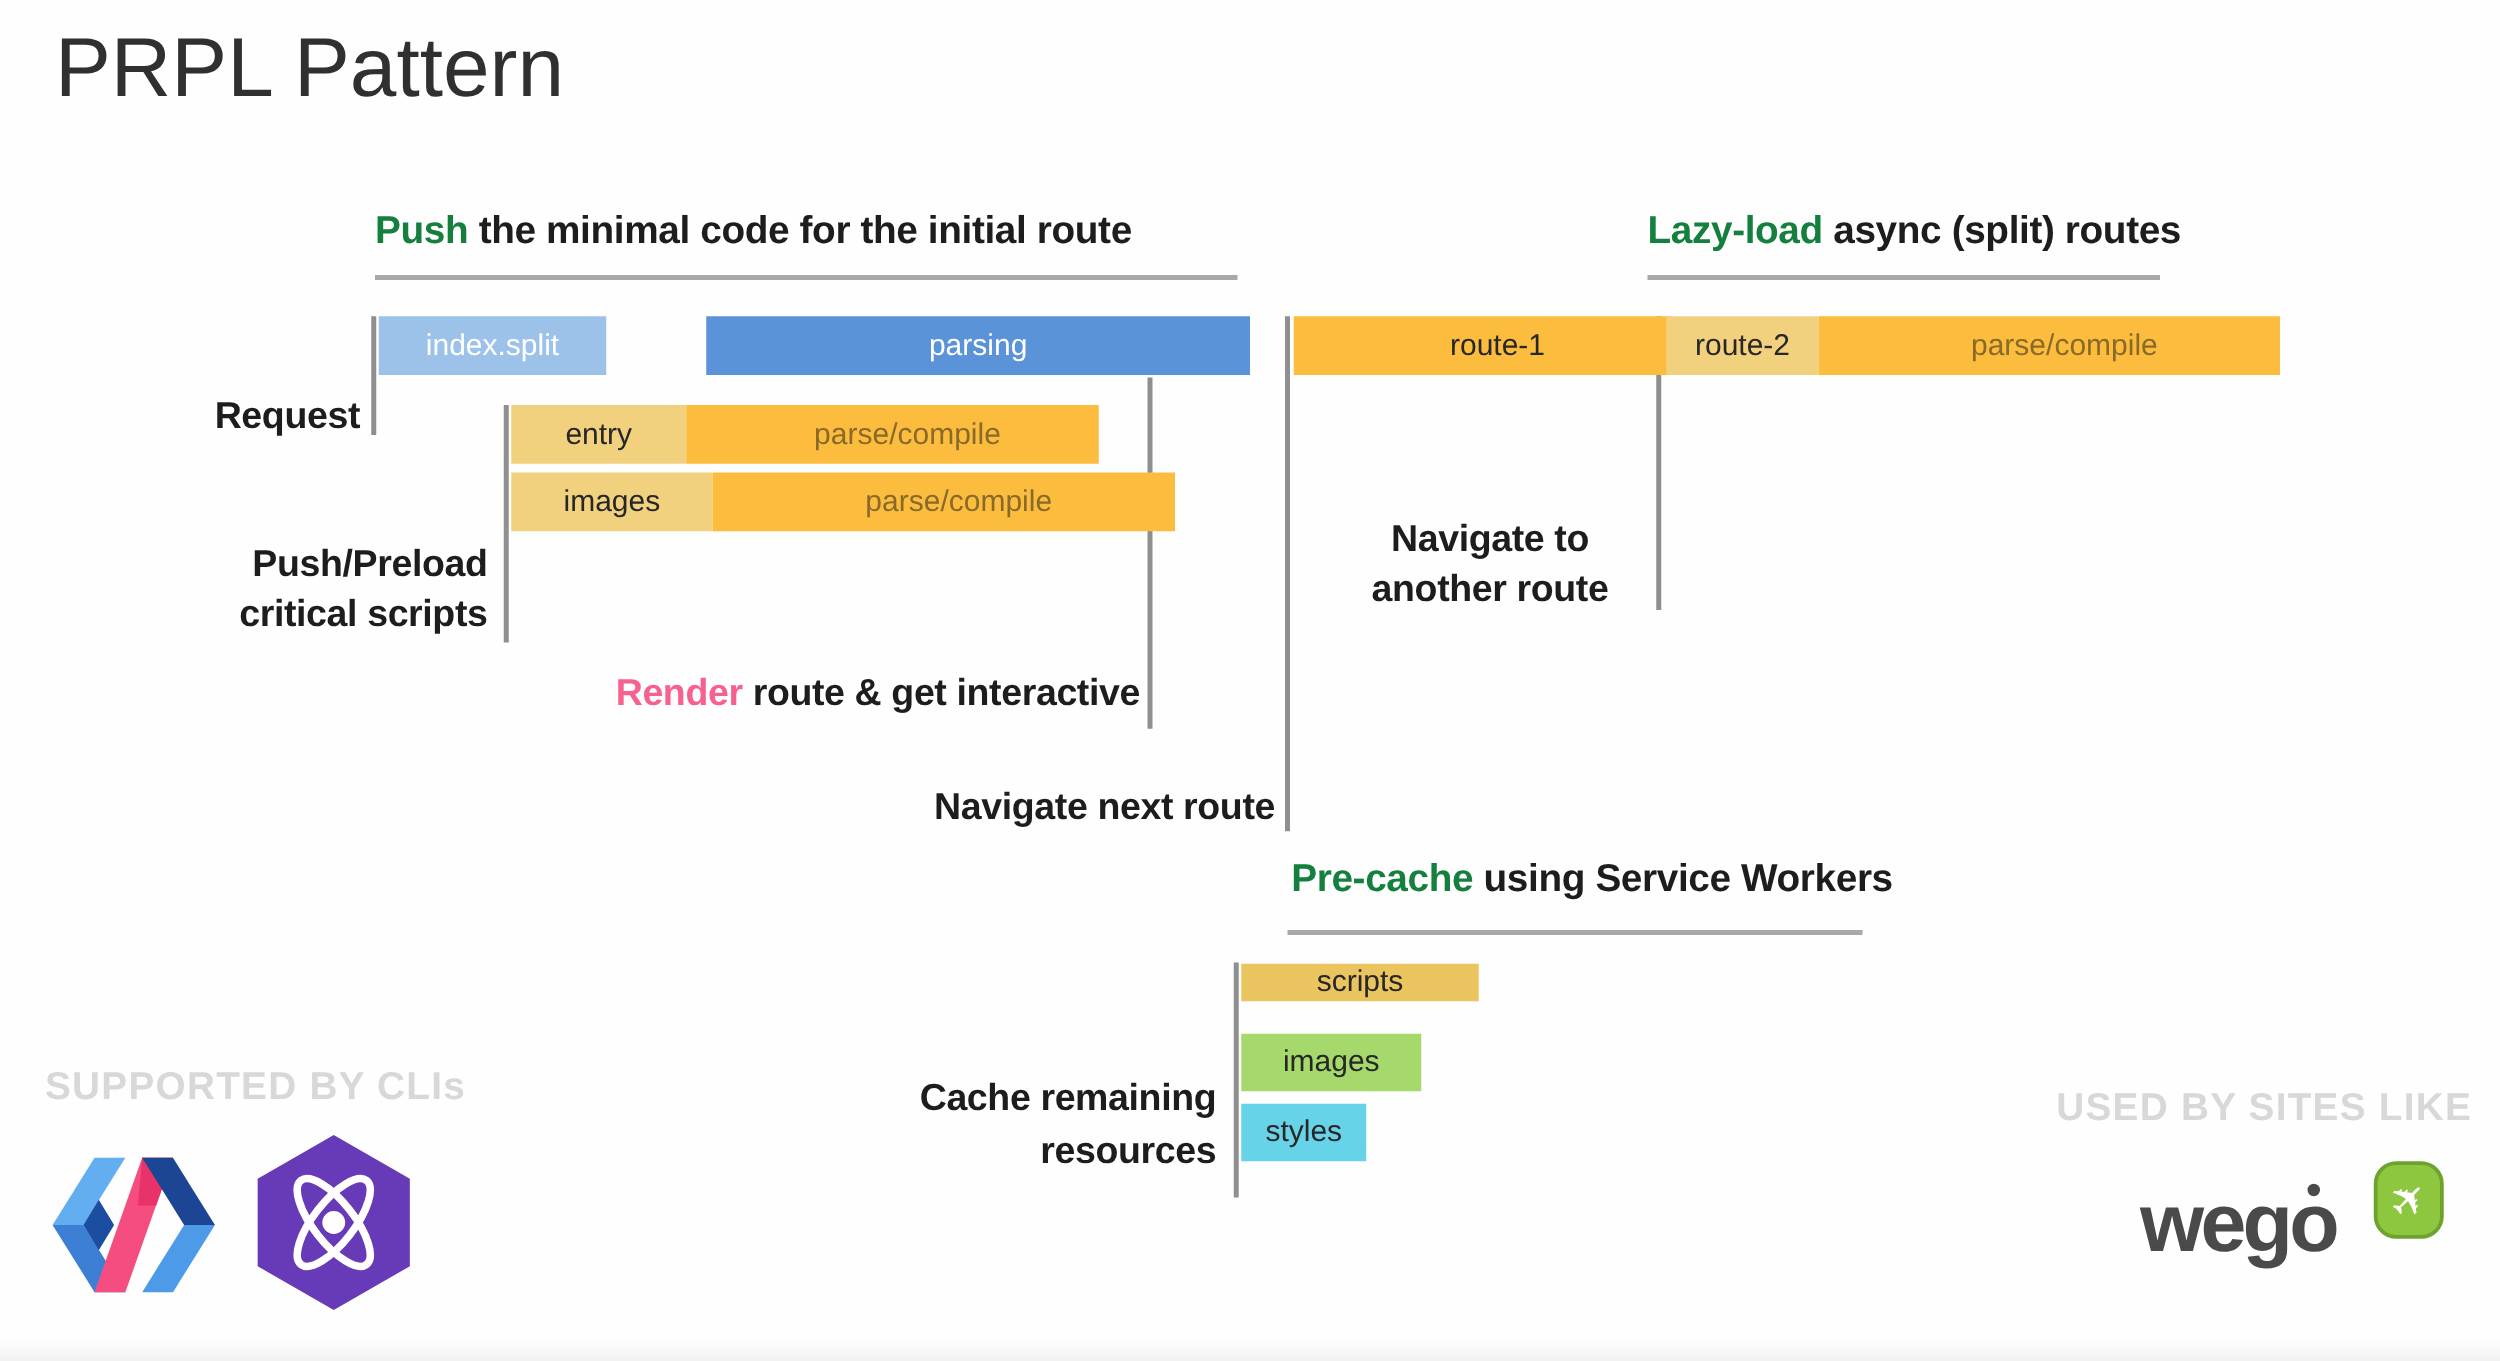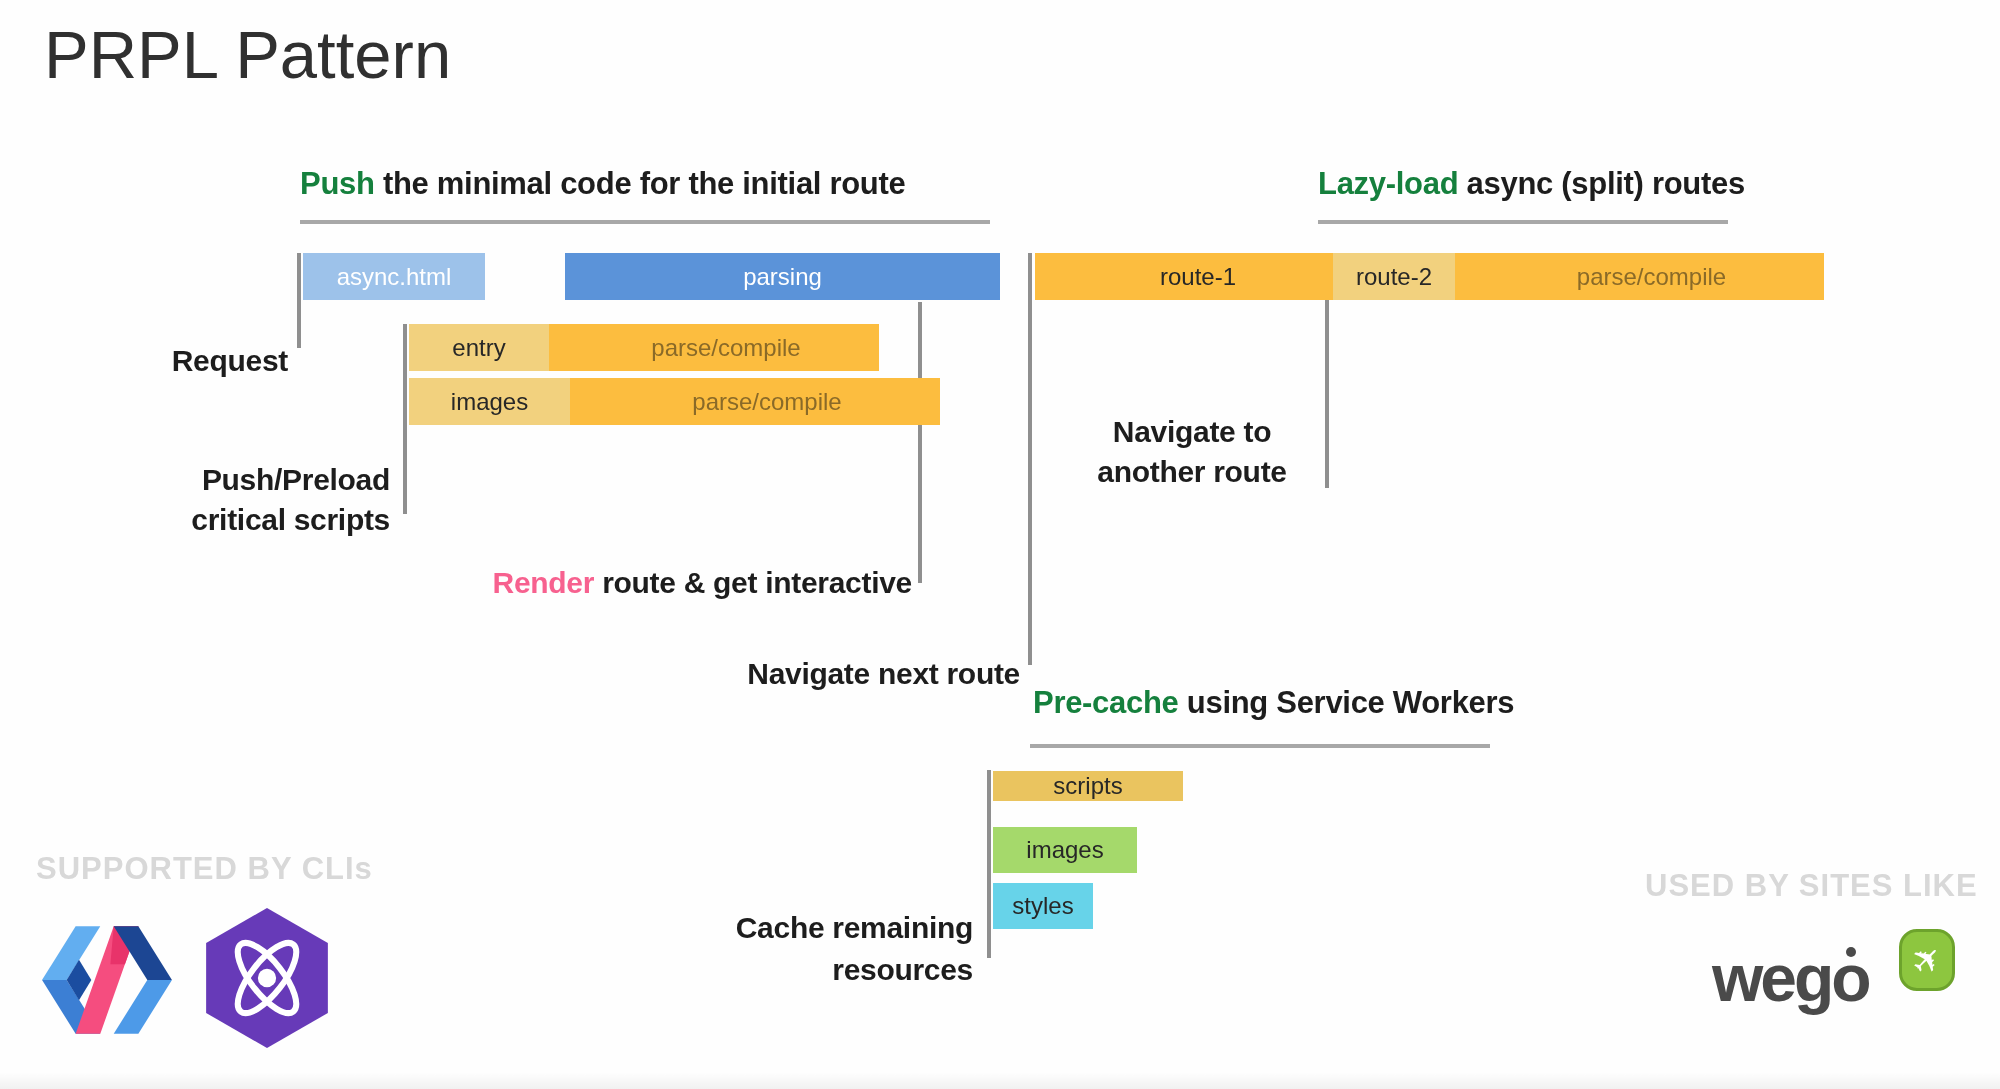--- a/index.html
+++ b/index.html
@@ -26,21 +26,21 @@
   .bar.parse-text{color:#8a6a28;}
   .blue-light{background:#9dc2ea;}
   .blue{background:#5b93d9;}
   .orange{background:#fcbd3f;padding-left:24px;}
   .gold-light{background:#f2d17e;}
   .gold{background:#eac45f;}
   .green{background:#a5d96b;}
   .cyan{background:#67d3e9;}
   .lbl{font-size:30px;font-weight:bold;letter-spacing:-0.3px;color:#1d1d1d;white-space:nowrap;}
   .lbl .hl{color:#f7618f;}
-  .right{text-align:right;margin-top:28px;}
+  .right{text-align:right;}
   .center{text-align:center;}
   .muted{font-size:31px;font-weight:bold;color:#d8d8d8;letter-spacing:1px;white-space:nowrap;}
   .wego-word{font-size:66px;font-weight:bold;color:#4a4a4a;letter-spacing:-3px;white-space:nowrap;}
   .wego-dot{width:10px;height:10px;border-radius:50%;background:#4a4a4a;}
   .plane-box{
     width:56px;height:62px;border-radius:18px;background:#8dc63f;
     border:3px solid #6da32c;box-sizing:border-box;
     display:flex;align-items:center;justify-content:center;
   }
   .plane-box span{
@@ -69,21 +69,21 @@
   <div class="abs rule" style="left:1318px;top:220px;width:410px;"></div>
 
   <div class="abs vline" style="left:297px;top:253px;height:95px;"></div>
   <div class="abs vline" style="left:403px;top:324px;height:190px;"></div>
   <div class="abs vline" style="left:918px;top:302px;height:281px;"></div>
   <div class="abs vline" style="left:1028px;top:253px;height:412px;"></div>
   <div class="abs vline" style="left:1325px;top:253px;height:235px;"></div>
   <div class="abs vline" style="left:987px;top:770px;height:188px;"></div>
 
   <div class="abs bar blue-light white-text" style="left:303px;top:253px;width:182px;">
-    <span>async.html</span>
+    <span>index.split</span>
   </div>
   <div class="abs bar blue white-text" style="left:565px;top:253px;width:435px;">
     <span>parsing</span>
   </div>
   <div class="abs bar orange dark-text" style="left:1035px;top:253px;width:278px;">
     <span>route-1</span>
   </div>
   <div class="abs bar gold-light dark-text" style="left:1333px;top:253px;width:122px;">
     <span>route-2</span>
   </div>
@@ -131,21 +131,21 @@
   <div class="abs bar gold dark-text" style="left:993px;top:771px;width:190px;height:30px;">
     <span>scripts</span>
   </div>
   <div class="abs bar green dark-text" style="left:993px;top:827px;width:144px;height:46px;">
     <span>images</span>
   </div>
   <div class="abs bar cyan dark-text" style="left:993px;top:883px;width:100px;height:46px;">
     <span>styles</span>
   </div>
 
-  <div class="abs lbl right" style="left:655px;top:879px;width:318px;line-height:42px;">
+  <div class="abs lbl right" style="left:655px;top:858px;width:318px;line-height:42px;">
     <div>Cache remaining</div>
     <div>resources</div>
   </div>
 
   <div class="abs muted" style="left:36px;top:851px;">SUPPORTED BY CLIs</div>
 
   <svg class="abs" style="left:38px;top:924px;" width="138" height="112" viewBox="0 0 120 100">
     <polygon points="32,2 54,2 24,50 2,50" fill="#62aef0"></polygon>
     <polygon points="2,50 24,50 54,98 32,98" fill="#3c7fd4"></polygon>
     <polygon points="24,50 35,32 46,50 35,68" fill="#1b4da0"></polygon>

